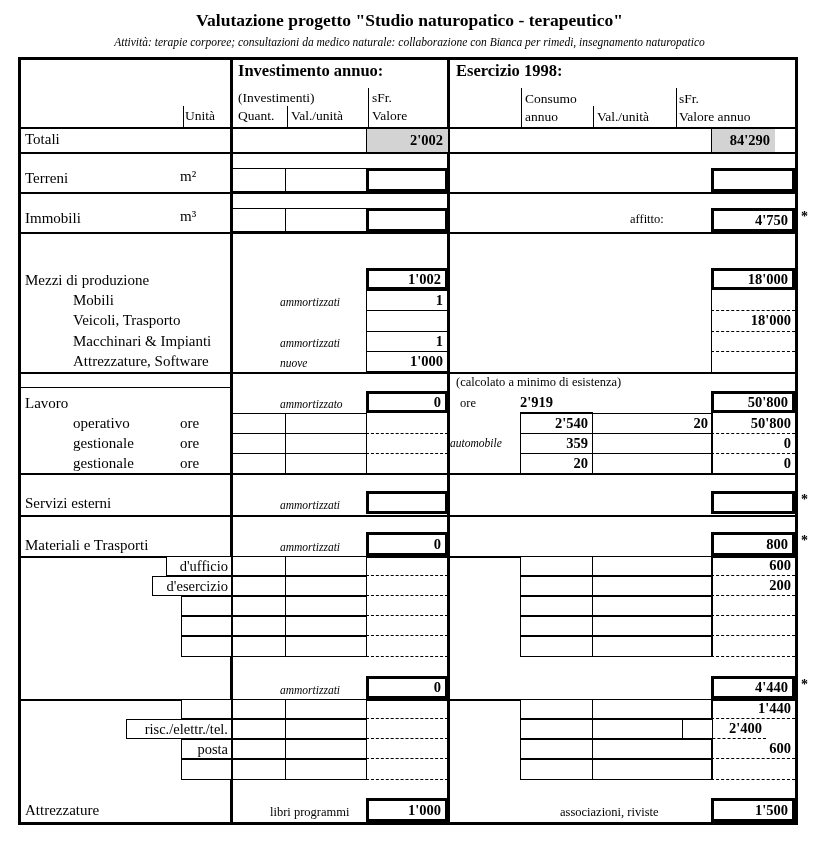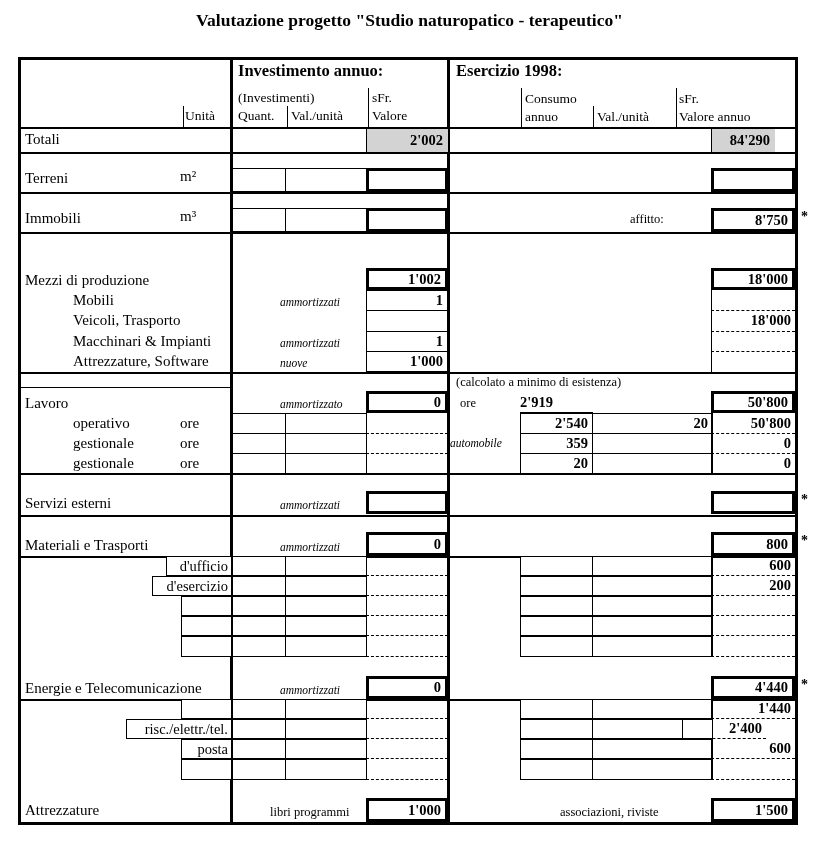--- a/index.html
+++ b/index.html
@@ -35,20 +35,21 @@
         display:flex;align-items:center;justify-content:flex-end;padding-right:5px;
         font-family:"Liberation Serif",serif;font-weight:bold;font-size:14.5px}
   .star{font-weight:bold;font-size:14px}
 </style>
 </head>
 <body>
 
 <div class="page">
 
   <div class="t ttl" style="top:10px">Valutazione progetto "Studio naturopatico - terapeutico"</div>
+  <div class="t sub" style="top:36px">Attività: terapie corporee; consultazioni da medico naturale: collaborazione con Bianca per rimedi, insegnamento naturopatico</div>
 
   <div class="frame" style="left:18px;top:57px;width:780px;height:768px"></div>
   <div class="vline" style="left:230px;top:57px;width:3px;height:768px"></div>
   <div class="vline" style="left:447px;top:57px;width:3px;height:768px"></div>
 
   <div class="hline" style="left:18px;top:127px;width:780px;height:2px"></div>
   <div class="hline" style="left:18px;top:152px;width:780px"></div>
   <div class="hline" style="left:18px;top:192px;width:780px"></div>
   <div class="hline" style="left:18px;top:232px;width:780px"></div>
   <div class="hline" style="left:18px;top:372px;width:780px"></div>
@@ -90,21 +91,21 @@
   <div class="cell" style="left:285px;top:168px;width:82px;height:24px"></div>
   <div class="bcell" style="left:366px;top:168px;width:82px;height:24px"></div>
   <div class="bcell" style="left:711px;top:168px;width:84px;height:24px"></div>
 
   <div class="t lbl" style="left:25px;top:210px">Immobili</div>
   <div class="t lbl rt" style="left:180px;top:208px;width:48px">m³</div>
   <div class="cell" style="left:232px;top:208px;width:54px;height:24px"></div>
   <div class="cell" style="left:285px;top:208px;width:82px;height:24px"></div>
   <div class="bcell" style="left:366px;top:208px;width:82px;height:24px"></div>
   <div class="t itm rt" style="left:630px;top:212px;width:78px">affitto:</div>
-  <div class="bcell" style="left:711px;top:208px;width:84px;height:24px">8'750</div>
+  <div class="bcell" style="left:711px;top:208px;width:84px;height:24px">4'750</div>
   <div class="t star" style="left:801px;top:209px">*</div>
 
   <div class="t lbl" style="left:25px;top:272px">Mezzi di produzione</div>
   <div class="bcell" style="left:366px;top:268px;width:82px;height:22px">1'002</div>
   <div class="bcell" style="left:711px;top:268px;width:84px;height:22px">18'000</div>
 
   <div class="t lbl" style="left:73px;top:292px">Mobili</div>
   <div class="t it rt" style="left:280px;top:296px;width:84px">ammortizzati</div>
   <div class="pcell" style="left:366px;top:290px;width:82px;height:21px">1</div>
   <div class="dcell" style="left:711px;top:290px;width:84px;height:21px"></div>
@@ -206,21 +207,20 @@
   <div class="dcell" style="left:711px;top:616px;width:84px;height:20px"></div>
 
   <div class="box" style="left:181px;top:636px;width:51px;height:21px"></div>
   <div class="cell" style="left:232px;top:636px;width:54px;height:21px"></div>
   <div class="cell" style="left:285px;top:636px;width:82px;height:21px"></div>
   <div class="dcell" style="left:366px;top:636px;width:82px;height:21px"></div>
   <div class="cell" style="left:520px;top:636px;width:73px;height:21px"></div>
   <div class="cell" style="left:592px;top:636px;width:121px;height:21px"></div>
   <div class="dcell" style="left:711px;top:636px;width:84px;height:21px"></div>
 
-  <div class="t lbl" style="left:25px;top:680px">Energie e Telecomunicazione</div>
   <div class="t it rt" style="left:280px;top:684px;width:84px">ammortizzati</div>
   <div class="bcell" style="left:366px;top:676px;width:82px;height:23px">0</div>
   <div class="bcell" style="left:711px;top:676px;width:84px;height:23px">4'440</div>
   <div class="t star" style="left:801px;top:677px">*</div>
 
   <div class="box" style="left:181px;top:699px;width:51px;height:20px"></div>
   <div class="cell" style="left:232px;top:699px;width:54px;height:20px"></div>
   <div class="cell" style="left:285px;top:699px;width:82px;height:20px"></div>
   <div class="dcell" style="left:366px;top:699px;width:82px;height:20px"></div>
   <div class="cell" style="left:520px;top:699px;width:73px;height:20px"></div>

